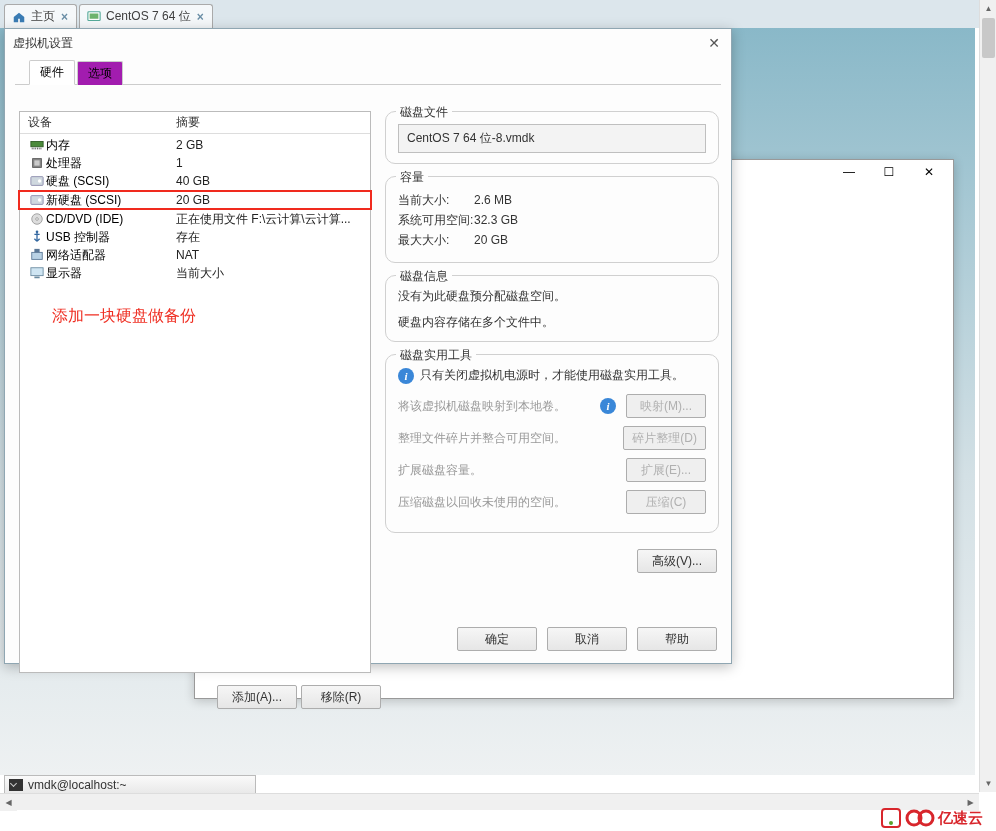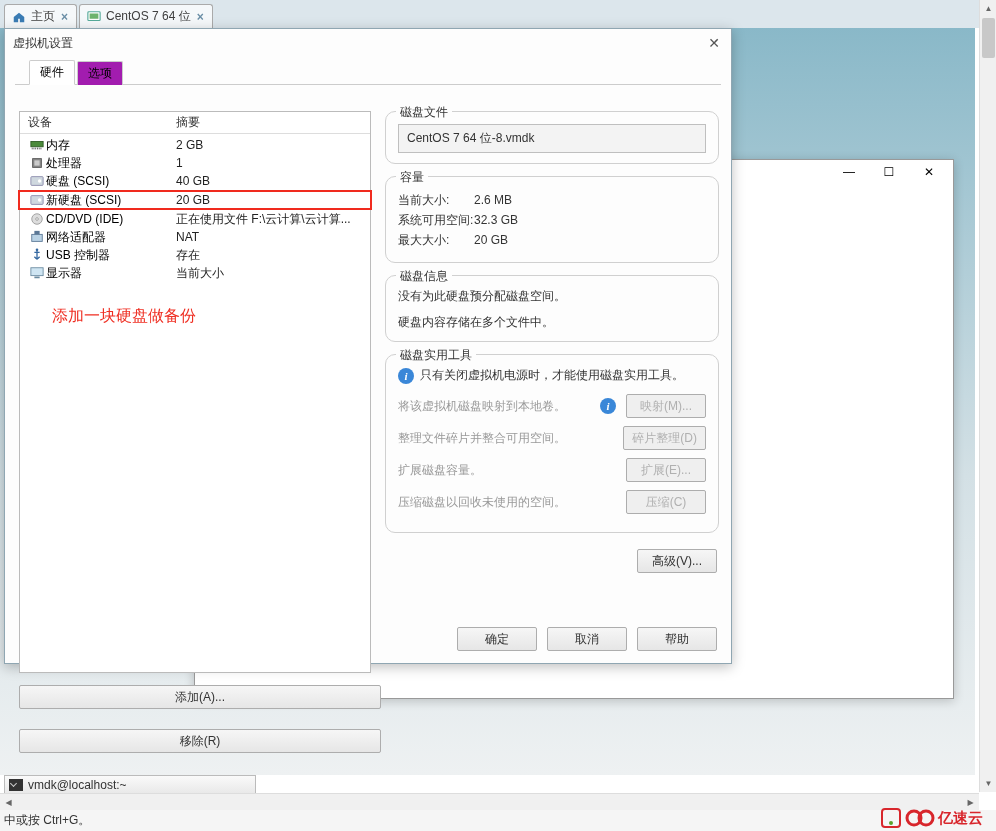--- a/index.html
+++ b/index.html
@@ -159,21 +159,21 @@
   min-width: 80px; height: 24px; border: 1px solid #adadad;
   background: linear-gradient(#f6f6f6,#e6e6e6);
   display: inline-flex; align-items: center; justify-content: center;
   padding: 0 8px; cursor: pointer; font-size: 12px; color: #333;
   border-radius: 2px;
 }
 .btn.dis { color: #b0b0b0; cursor: default; background: #efefef; }
 .adv-btn-row { display: flex; justify-content: flex-end; padding-right: 2px; margin-top: 4px; }
 .addrem-row {
   position: absolute; left: 14px; top: 656px; width: 362px;
-  display: flex; justify-content: flex-end; gap: 20px; flex-direction: column;
+  display: flex; justify-content: flex-end; gap: 4px;
 }
 .dlg-buttons {
   position: absolute; right: 14px; bottom: 12px;
   display: flex; gap: 10px;
 }
 .bottom-right-widget {
   position: absolute; right: 6px; bottom: -2px;
   width: 110px; height: 30px; display: flex; align-items: center; justify-content: center;
 }
 svg.tiny { width: 14px; height: 14px; }
@@ -283,36 +283,36 @@
                   <circle cx="8" cy="8" r="6" fill="#ddd" stroke="#999"></circle>
                   <circle cx="8" cy="8" r="1.5" fill="#fff" stroke="#999"></circle>
                 </svg>
               </span>
             <span class="c1">CD/DVD (IDE)</span>
             <span class="c2">正在使用文件 F:\云计算\云计算...</span>
           </div>
           <div class="hw-row">
             <span class="ico">
                 <svg class="tiny" viewBox="0 0 16 16">
+                  <path d="M8 1v12M8 13l-3-3M8 13l3-3M5 5h6" stroke="#3367a0" stroke-width="1.5" fill="none"></path>
+                  <circle cx="8" cy="2" r="1.5" fill="#3367a0"></circle>
+                </svg>
+              </span>
+            <span class="c1">USB 控制器</span>
+            <span class="c2">存在</span>
+          </div>
+          <div class="hw-row">
+            <span class="ico">
+                <svg class="tiny" viewBox="0 0 16 16">
                   <rect x="2" y="5" width="12" height="8" fill="#b9d2e5" stroke="#5a7796"></rect>
                   <rect x="5" y="1" width="6" height="4" fill="#5a7796"></rect>
                 </svg>
               </span>
             <span class="c1">网络适配器</span>
             <span class="c2">NAT</span>
-          </div>
-          <div class="hw-row">
-            <span class="ico">
-                <svg class="tiny" viewBox="0 0 16 16">
-                  <path d="M8 1v12M8 13l-3-3M8 13l3-3M5 5h6" stroke="#3367a0" stroke-width="1.5" fill="none"></path>
-                  <circle cx="8" cy="2" r="1.5" fill="#3367a0"></circle>
-                </svg>
-              </span>
-            <span class="c1">USB 控制器</span>
-            <span class="c2">存在</span>
           </div>
           <div class="hw-row">
             <span class="ico">
                 <svg class="tiny" viewBox="0 0 16 16">
                   <rect x="1" y="2" width="14" height="9" fill="#cfe5f2" stroke="#6a8aa0"></rect>
                   <rect x="5" y="12" width="6" height="2" fill="#6a8aa0"></rect>
                 </svg>
               </span>
             <span class="c1">显示器</span>
             <span class="c2">当前大小</span>
@@ -383,23 +383,20 @@
   <div class="scrollbar-v">
     <div class="arrow" style="top:0">▲</div>
     <div class="thumb"></div>
     <div class="arrow" style="bottom:0">▼</div>
   </div>
   <div class="scrollbar-h">
     <div class="arrow" style="left:0">◀</div>
     <div class="arrow" style="right:0">▶</div>
   </div>
 
-  <div class="statusbar">
-    <span>中或按 Ctrl+G。</span>
-  </div>
 
   <div class="bottom-right-widget">
     <svg width="110" height="30" viewBox="0 0 110 30">
       <rect x="2" y="6" width="18" height="18" rx="3" fill="none" stroke="#d8262c" stroke-width="2"></rect>
       <circle cx="11" cy="20" r="2" fill="#5aa02c"></circle>
       <g transform="translate(26,4)">
         <circle cx="8" cy="11" r="7" fill="none" stroke="#d8262c" stroke-width="3"></circle>
         <circle cx="20" cy="11" r="7" fill="none" stroke="#d8262c" stroke-width="3"></circle>
       </g>
       <text x="58" y="20" font-size="15" fill="#d8262c" font-weight="600">亿速云</text>

